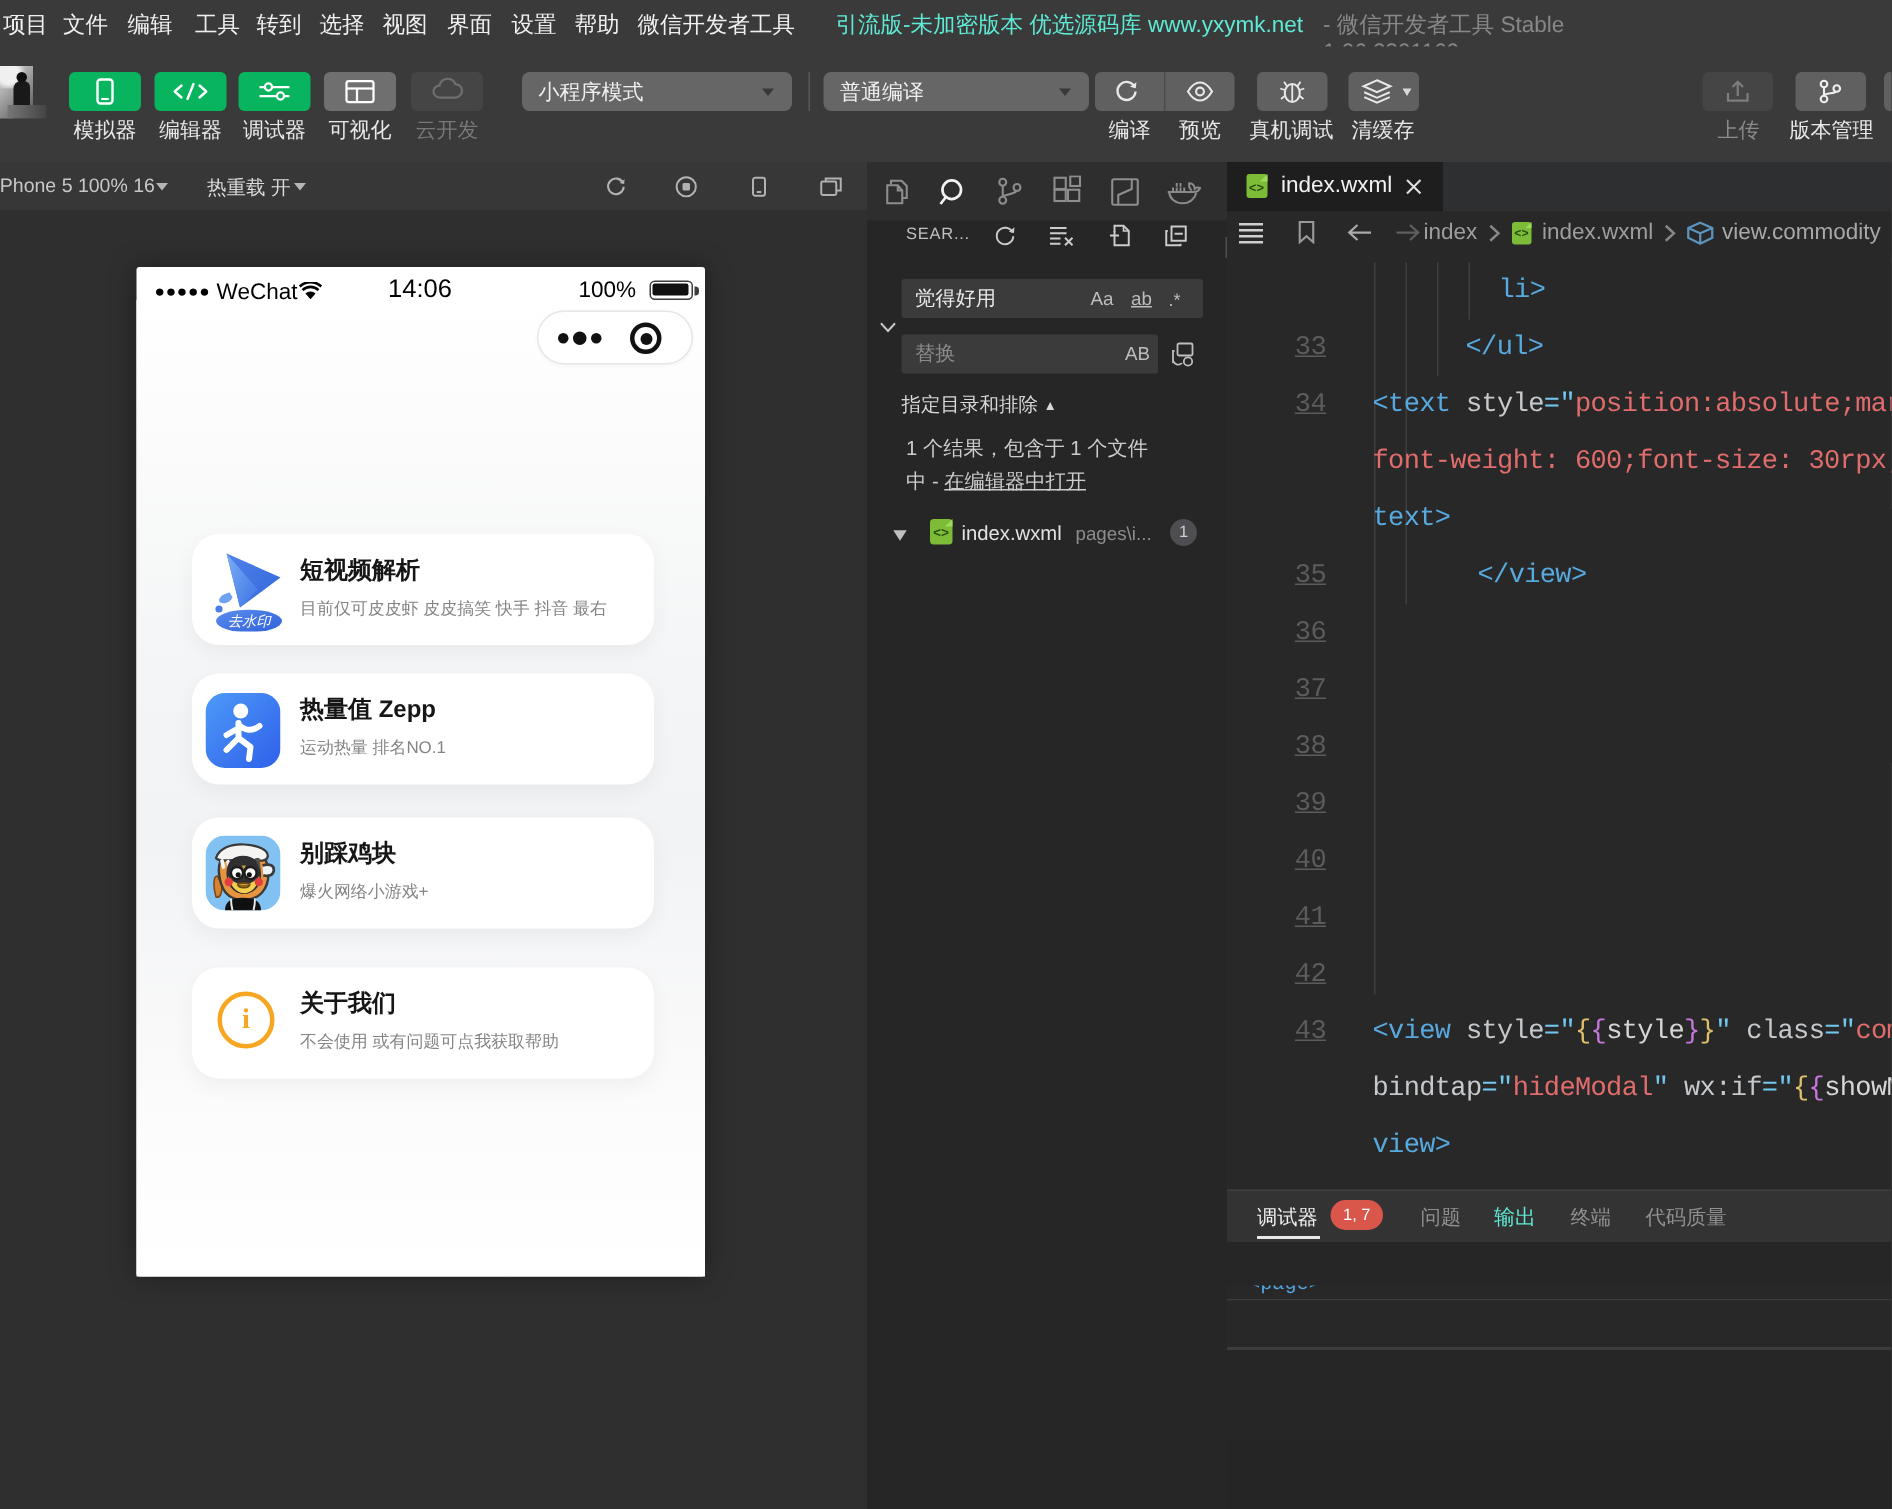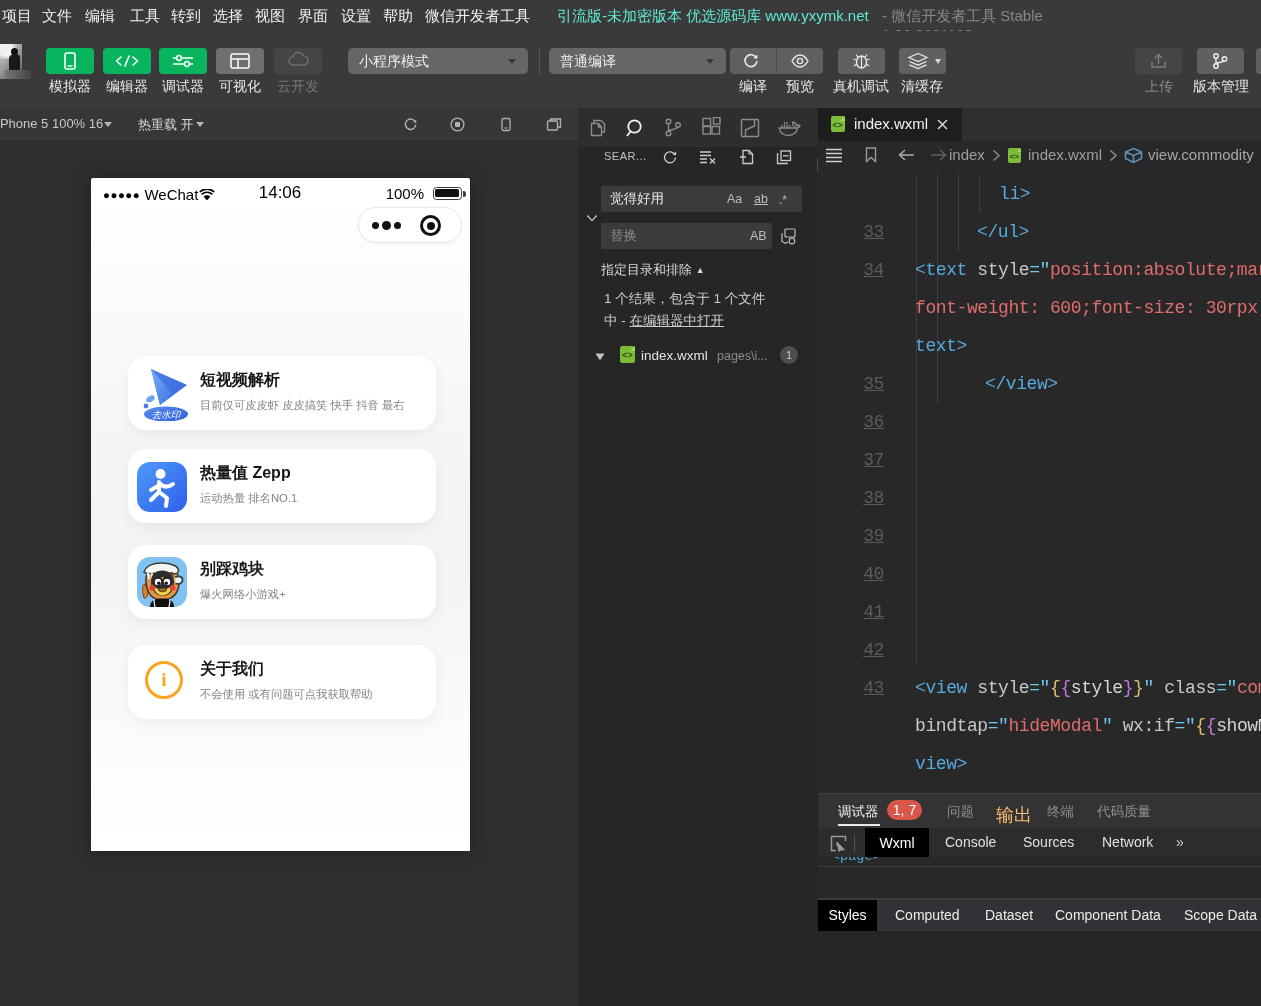--- a/index.html
+++ b/index.html
@@ -467,50 +467,31 @@
   <div class="cl" style="top:532px"><span class="s-g">bindtap</span><span class="s-c">="</span><span class="s-r">hideModal</span><span class="s-c">"</span><span class="s-g"> wx:if</span><span class="s-c">="</span><span class="s-y">{</span><span class="s-m">{</span><span class="s-w">showM</span></div>
   <div class="cl" style="top:570px"><span class="s-b">view&gt;</span></div>
 </div>
 </div>
 
 <div id="bottom">
 
   <div class="abs" style="left:0;top:0;width:443px;height:35px;background:#333333;border-top:1px solid #3e3e3e">
     <span class="abs" style="left:20px;top:9px;font-size:13.5px;color:#f0f0f0">调试器</span>
     <div class="abs" style="left:20px;top:30px;width:42px;height:2px;background:#e8e8e8"></div>
-    <div class="abs" style="left:69px;top:6px;width:35px;height:20px;background:#d8564a;border-radius:10px;text-align:center;font-size:14px;color:#fff;line-height:20px">1, 7</div>
+    <div class="abs" style="left:69px;top:6px;width:35px;height:20px;background:#d8564a;border-radius:10px;text-align:center;font-size:11px;color:#fff;line-height:20px">1, 7</div>
     <span class="abs" style="left:129px;top:9px;font-size:13.5px;color:#8f8f8f">问题</span>
-    <span class="abs" style="left:178px;top:9px;font-size:18px;color:#fdba74">输出</span>
+    <span class="abs" style="left:178px;top:9px;font-size:14px;color:#5eead4">输出</span>
     <span class="abs" style="left:229px;top:9px;font-size:13.5px;color:#8f8f8f">终端</span>
     <span class="abs" style="left:279px;top:9px;font-size:13.5px;color:#8f8f8f">代码质量</span>
   </div>
 
-  <div class="abs" style="left:0;top:35px;width:443px;height:30px;background:#2c2c2c">
-    <svg class="abs" style="left:12px;top:7px" width="17" height="17" viewBox="0 0 17 17">
-          <path d="M6 15.5 L1.5 15.5 L1.5 1.5 L15.5 1.5 L15.5 6" fill="none" stroke="#9a9a9a" stroke-width="1.5"></path>
-          <path d="M7 7 L14.5 14.8 L11 14.8 L9 16.5 Z M7 7 L7 11" fill="#9a9a9a" stroke="#9a9a9a" stroke-width="1"></path>
-        </svg>
-    <div class="abs" style="left:36px;top:7px;width:1px;height:17px;background:#555"></div>
-    <div class="abs" style="left:47px;top:0;width:64px;height:30px;background:#000;text-align:center;font-size:14px;color:#fff;line-height:30px">Wxml</div>
-    <span class="abs" style="left:127px;top:6px;font-size:14px;color:#e0e0e0">Console</span>
-    <span class="abs" style="left:205px;top:6px;font-size:14px;color:#e0e0e0">Sources</span>
-    <span class="abs" style="left:284px;top:6px;font-size:14px;color:#e0e0e0">Network</span>
-    <span class="abs" style="left:358px;top:6px;font-size:14px;color:#cccccc">»</span>
-  </div>
 
   <div class="abs" style="left:0;top:64px;width:443px;height:9px;overflow:hidden;background:#282828">
     <span class="abs" style="left:14px;top:-8px;font-size:13.5px;font-family:'Liberation Mono',monospace;color:#53a7e0">&lt;page&gt;</span>
   </div>
   <div class="abs" style="left:0;top:73px;width:443px;height:1px;background:#3c3c3c"></div>
   <div class="abs" style="left:0;top:74px;width:443px;height:31px;background:#282828"></div>
 
   <div class="abs" style="left:0;top:105px;width:443px;height:2px;background:#3c3c3c"></div>
-  <div class="abs" style="left:0;top:107px;width:443px;height:31px;background:#323236">
-    <div class="abs" style="left:0;top:0;width:59px;height:31px;background:#000;text-align:center;font-size:14px;color:#fff;line-height:31px">Styles</div>
-    <span class="abs" style="left:77px;top:7px;font-size:14px;color:#ededed">Computed</span>
-    <span class="abs" style="left:167px;top:7px;font-size:14px;color:#ededed">Dataset</span>
-    <span class="abs" style="left:237px;top:7px;font-size:14px;color:#ededed">Component Data</span>
-    <span class="abs" style="left:366px;top:7px;font-size:14px;color:#ededed">Scope Data</span>
-  </div>
 
   <div class="abs" style="left:0;top:167px;width:443px;height:46px;background:#252525"></div>
 </div>
 </div>
 
 </body></html>

